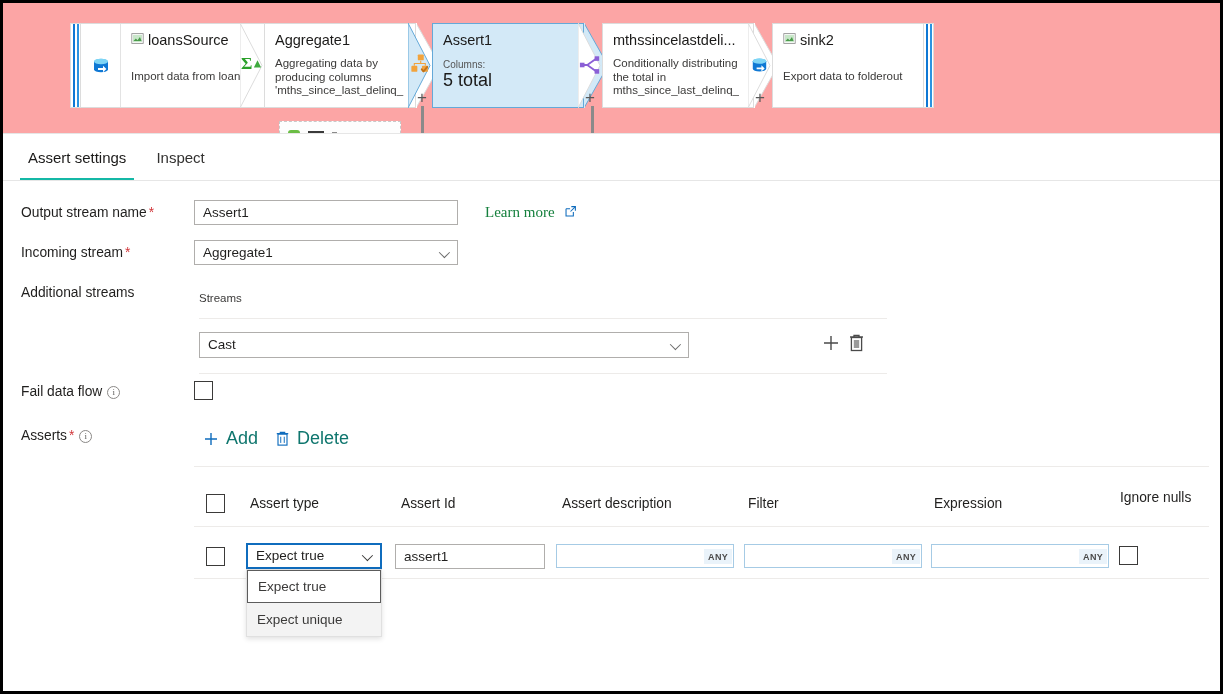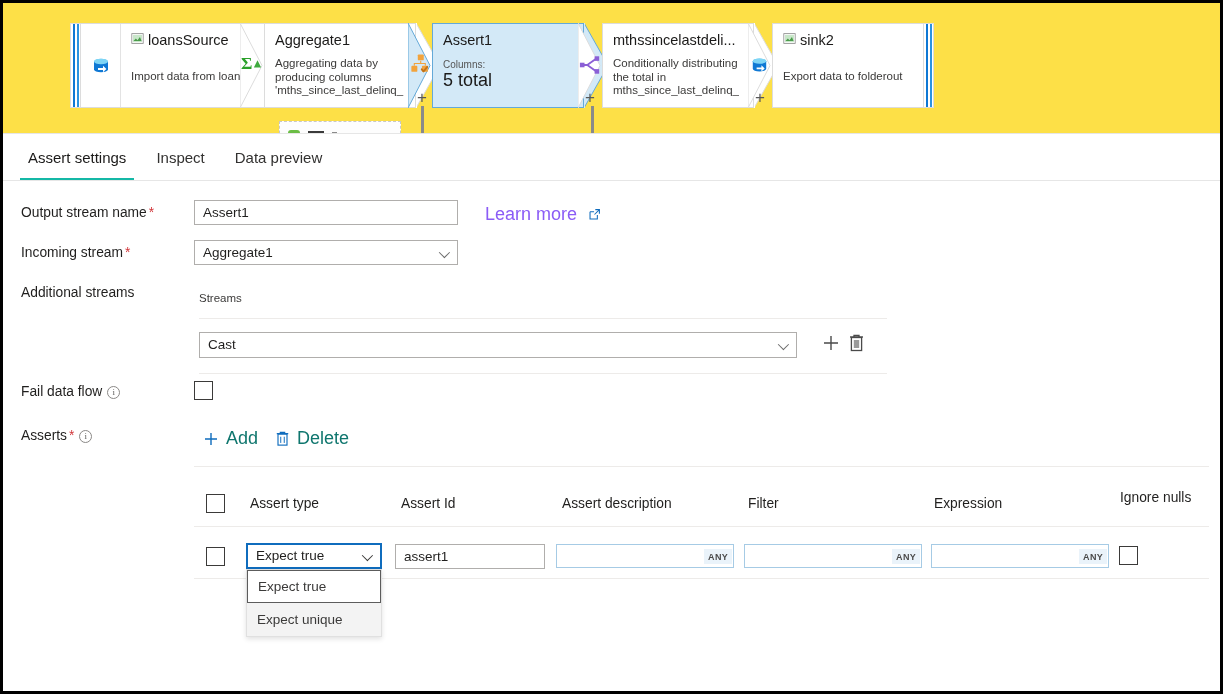--- a/index.html
+++ b/index.html
@@ -13,21 +13,21 @@
     overflow:hidden;
   }
   .frame {
     position:absolute; left:0; top:0; width:1223px; height:694px;
     border:3px solid #000; background:#fff; overflow:hidden;
   }
 
   
   .canvas {
     position:absolute; left:0; top:0; right:0; height:131px;
-    background:#fde047; overflow:hidden;
+    background:#fca5a5; overflow:hidden;
   }
   .canvas-inner { position:absolute; left:0; top:0; width:100%; height:100%; }
 
   .node { position:absolute; height:85px; display:flex; }
   .node .chevbody {
     position:relative; height:85px; display:flex; align-items:stretch;
     background:#ffffff; border:1px solid #dcdcdc;
   }
   .node.sel .chevbody { background:#d3e9f7; border:1px solid #64a9d8; }
 
@@ -92,21 +92,21 @@
   .tbox {
     position:absolute; height:25px; border:1px solid #b0aeac; background:#fff;
     font-size:13.5px; color:#201f1e; padding:0 8px; line-height:23px;
     font-family:"Liberation Sans", sans-serif;
   }
   .tbox.sel-arrow::after {
     content:""; position:absolute; right:10px; top:9px; width:7px; height:7px;
     border-right:1.4px solid #6b6b6b; border-bottom:1.4px solid #6b6b6b;
     transform:rotate(45deg) translateY(-2px);
   }
-  .link { position:absolute; color:#8b5cf6; font-size:18px; cursor:pointer; }
+  .link { position:absolute; color:#15803d; font-size:15px; cursor:pointer;font-family:Liberation Serif, serif; }
   .extico { display:inline-block; margin-left:6px; vertical-align:-1px; }
 
   .sublabel { position:absolute; font-size:11.5px; color:#3b3a39; }
   .hdivider { position:absolute; height:1px; background:#edebe9; }
 
   .iconbtn { position:absolute; cursor:pointer; }
 
   .cb {
     position:absolute; width:19px; height:19px; border:1px solid #3b3a39; background:#fff;
   }
@@ -323,21 +323,20 @@
 
       <div class="canvas-bottom-line"></div>
     </div>
   </div>
 
   <div class="splitter" style="left:776px; top:131px;"></div>
 
   <div class="tabs">
     <div class="tab active">Assert settings</div>
     <div class="tab">Inspect</div>
-    <div class="tab">Data preview</div>
   </div>
 
   <div class="form">
 
     <div class="lbl" style="top:24px;">
       <span>Output stream name</span><span class="req">*</span>
     </div>
     <div class="tbox" style="left:191px; top:19px; width:264px;">Assert1</div>
     <div class="link" style="left:482px; top:23px;">
       <span>Learn more</span>
@@ -351,21 +350,21 @@
     </div>
 
     <div class="lbl" style="top:64px;">
       <span>Incoming stream</span><span class="req">*</span>
     </div>
     <div class="tbox sel-arrow" style="left:191px; top:59px; width:264px;">Aggregate1</div>
 
     <div class="lbl" style="top:104px;">Additional streams</div>
     <div class="sublabel" style="left:196px; top:111px;">Streams</div>
     <div class="hdivider" style="left:196px; top:137px; width:688px;"></div>
-    <div class="tbox sel-arrow" style="left:196px; top:151px; width:598px; height:26px; line-height:24px;">Cast</div>
+    <div class="tbox sel-arrow" style="left:196px; top:151px; width:490px; height:26px; line-height:24px;">Cast</div>
     <div class="iconbtn" style="left:818px; top:152px;">
       <svg width="20" height="20" viewBox="0 0 20 20">
           <path d="M10 3 v14 M3 10 h14" stroke="#4a4a4a" stroke-width="1.4"></path>
         </svg>
     </div>
     <div class="iconbtn" style="left:845px; top:152px;">
       <svg width="17" height="20" viewBox="0 0 17 20">
         <path d="M2 4 h13" stroke="#4a4a4a" stroke-width="1.4"></path>
         <path d="M6 4 v-1.5 h5 V4" stroke="#4a4a4a" stroke-width="1.3" fill="none"></path>
         <rect x="3.4" y="4.5" width="10.2" height="13" stroke="#4a4a4a" stroke-width="1.3" fill="none"></rect>

